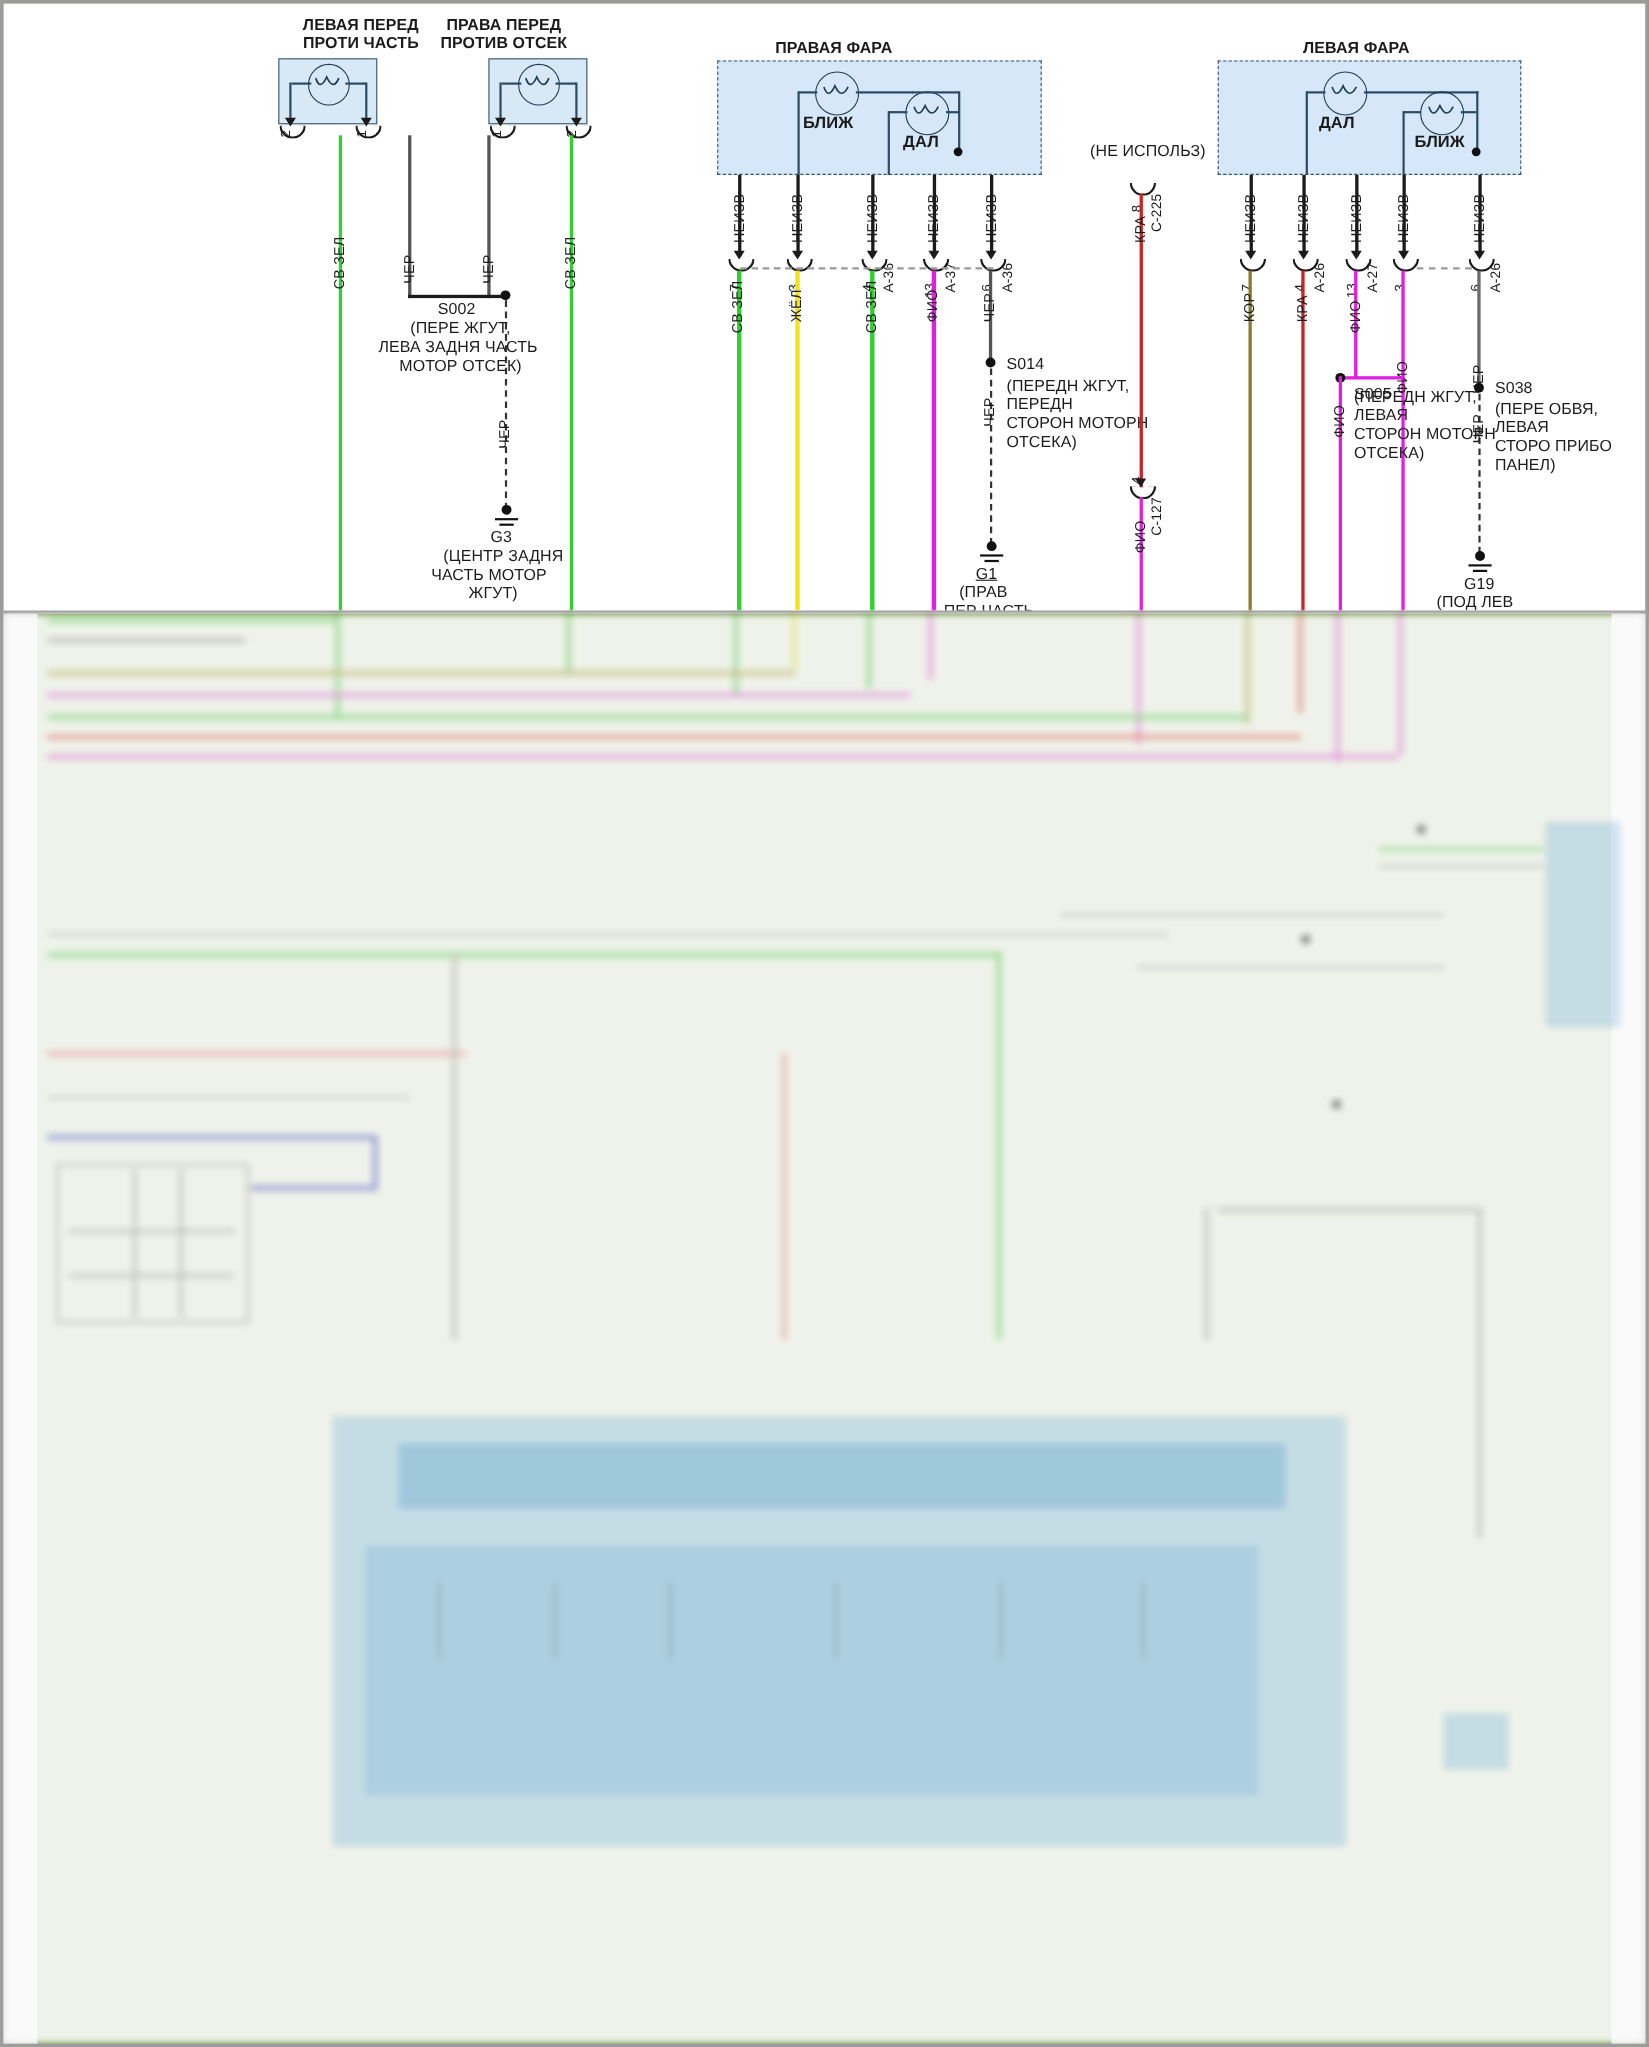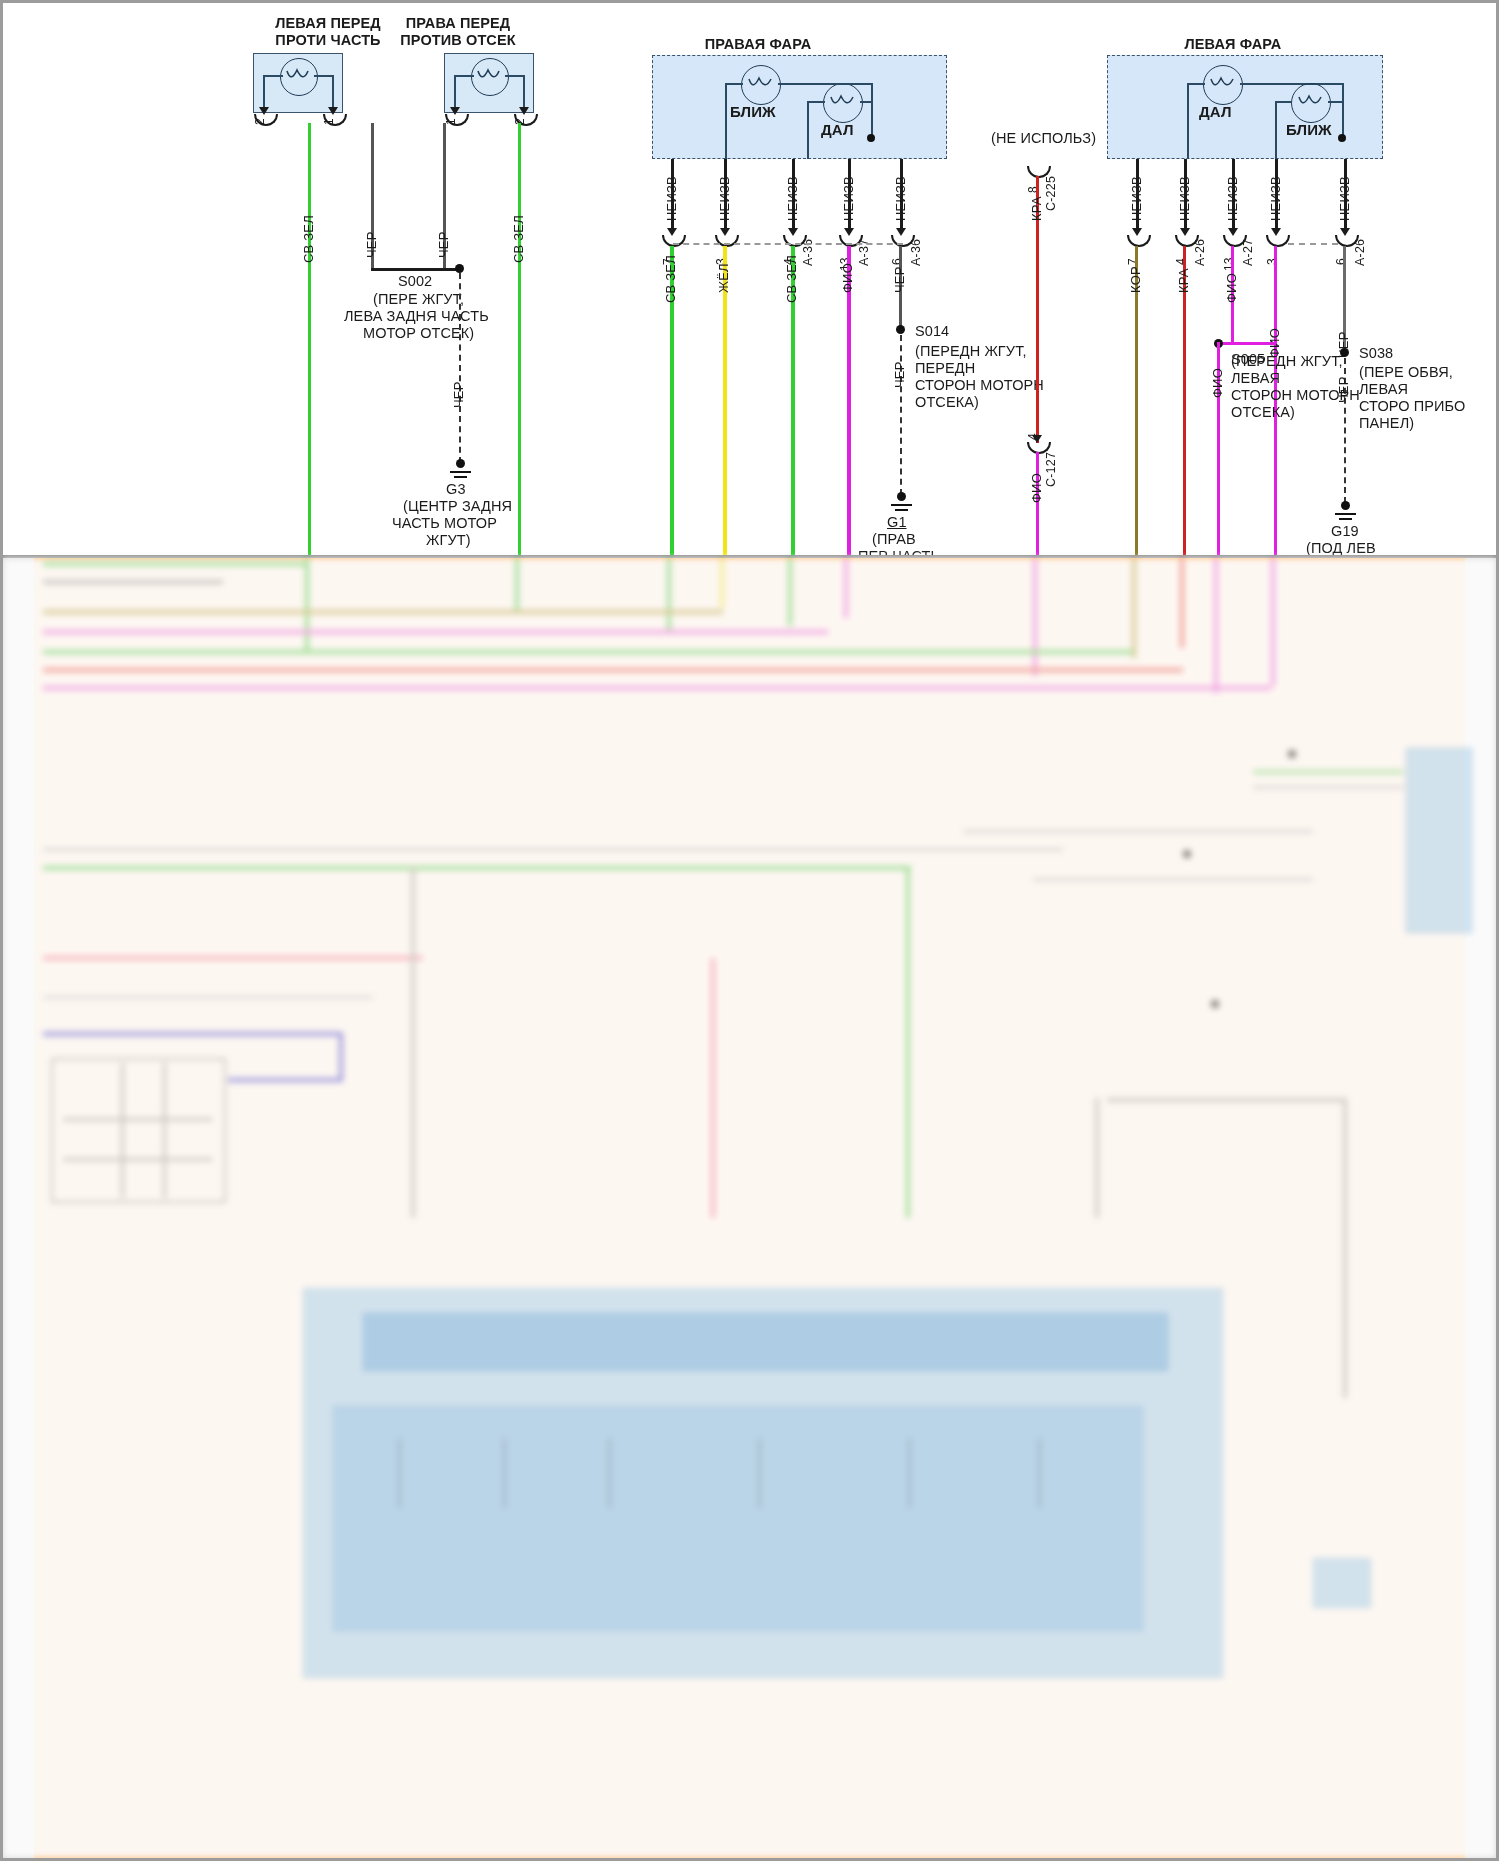--- a/index.html
+++ b/index.html
@@ -1,20 +1,20 @@
 <!DOCTYPE html>
 <html><head>
 <meta charset="utf-8">
 <style>
   html,body{margin:0;padding:0;background:#fff;}
   body{width:1499px;height:1861px;position:relative;overflow:hidden;
        font-family:"Liberation Sans",sans-serif;}
 
   
-  #page{position:absolute;inset:0;background:#fdba74;}
+  #page{position:absolute;inset:0;background:#4d7c0f;}
   #outer-border{position:absolute;left:0;top:0;width:1499px;height:1861px;
                 border:3px solid #9c9c9c;box-sizing:border-box;}
 
   
   #top-panel{position:absolute;left:3px;top:3px;width:1493px;height:555px;
              background:#ffffff;border-bottom:3px solid #8d8d8d;
              box-sizing:border-box;overflow:hidden;}
 
   
   .txt{position:absolute;color:#1b1b1b;font-size:14.5px;line-height:17px;

